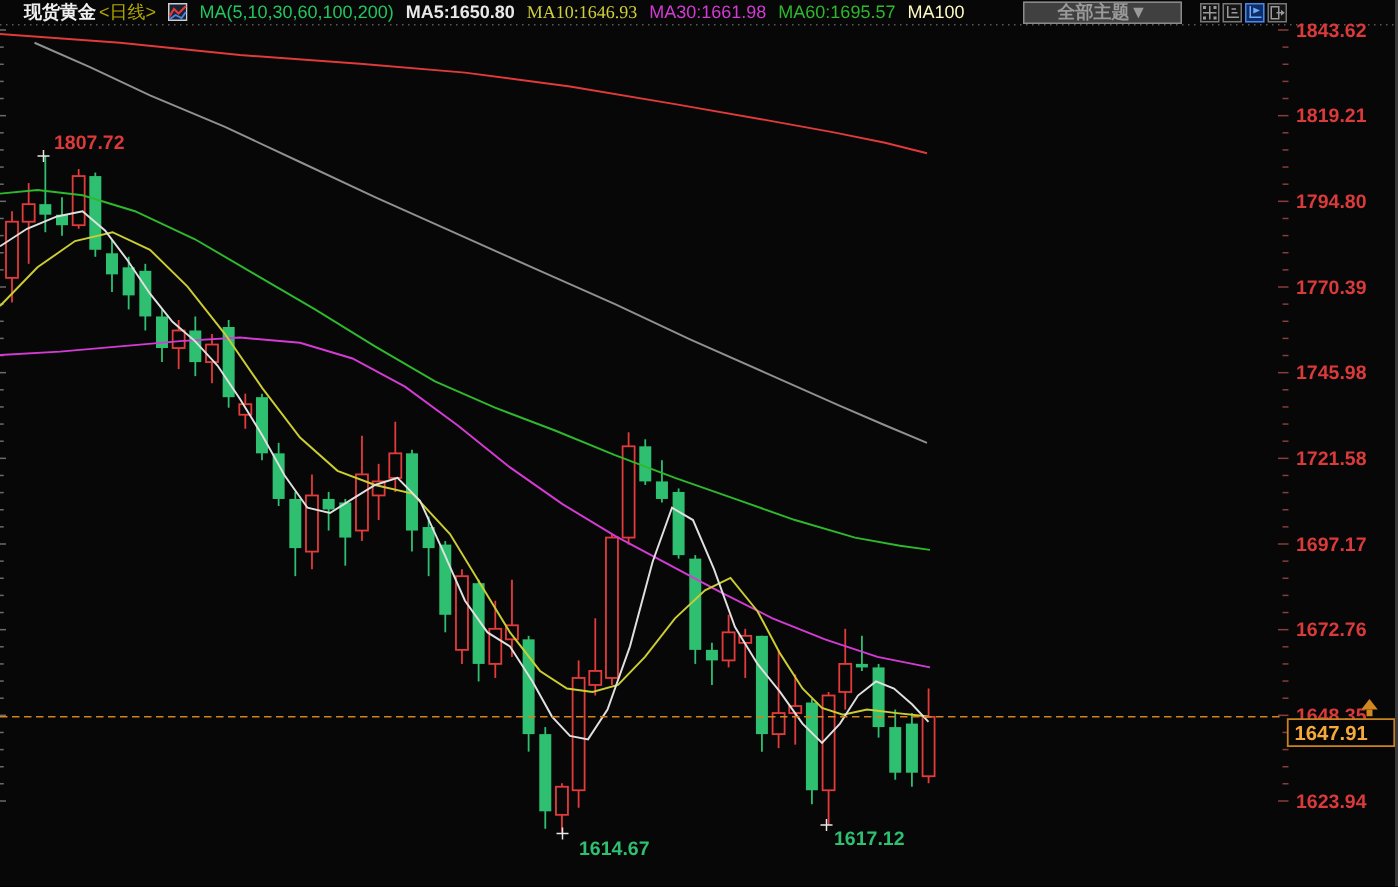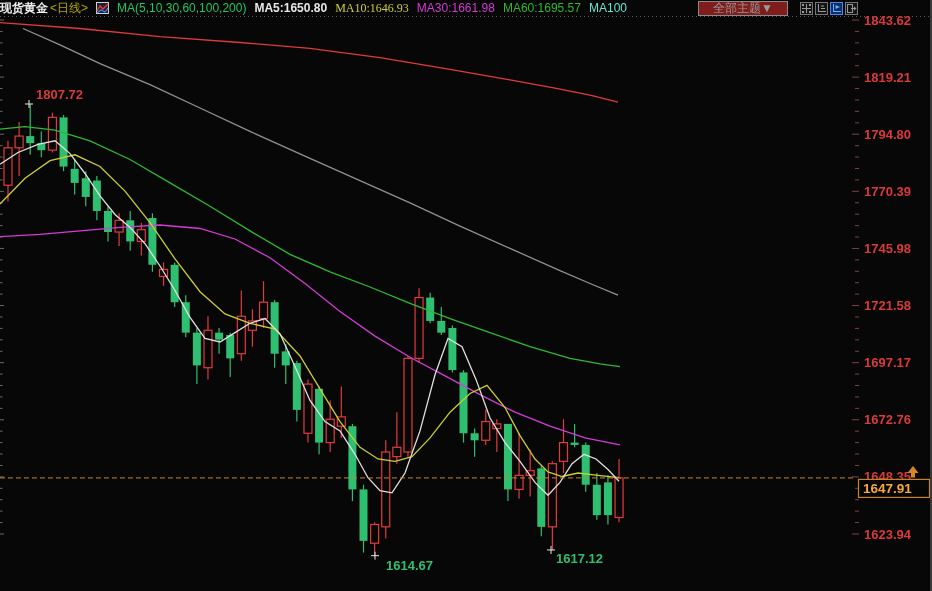--- a/index.html
+++ b/index.html
@@ -1,27 +1,27 @@
 <!DOCTYPE html>
 <html><head>
 <meta charset="utf-8">
 <style>
   html,body{margin:0;padding:0;background:#000;}
   .app{position:relative;width:932px;height:591px;background:#070707;overflow:hidden;
        font-family:"Liberation Sans",sans-serif;border-right:2px solid #3a3a3a;box-sizing:border-box;}
   .topbar{position:absolute;top:0;left:0;width:100%;height:16px;display:flex;align-items:center;
-          gap:8px;padding-left:0;box-sizing:border-box;font-size:12px;color:#e8e8e8;z-index:5;}
+          gap:8px;padding-left:16px;box-sizing:border-box;font-size:12px;color:#e8e8e8;z-index:5;}
   .topbar span{white-space:nowrap;}
   .sym{color:#efefef;font-weight:bold;}
   .period{color:#b2a800;}
   .ma-group{color:#22c55e;}
   .spacer{flex:1;}
-  .theme-btn{background:#7f1d1d;border:1px solid #8a8a8a;color:#9a9a9a;font-size:12px;
-             height:15px;line-height:12px;width:90px;padding:0;margin:0;
-             font-family:"Liberation Sans",sans-serif;cursor:pointer;}
+  .theme-btn{background:#404040;border:1px solid #8a8a8a;color:#9a9a9a;font-size:12px;
+             height:15px;line-height:12px;width:106px;padding:0;margin:0;
+             font-family:"Liberation Sans",sans-serif;cursor:pointer;font-weight:bold;}
   .tool-icons{display:flex;gap:2px;margin-right:72px;margin-left:4px;}
   .ticon{width:13px;height:13px;border:1px solid #777;background:#141414;display:flex;
          align-items:center;justify-content:center;padding:0;box-sizing:border-box;cursor:pointer;}
   .ticon.active{border-color:#4a86e8;background:#0d2f66;}
   .mini-icon{display:inline-flex;align-items:center;}
   svg#chart{position:absolute;top:0;left:0;}
 </style>
 </head>
 <body>
 
@@ -401,21 +401,21 @@
         <rect x="0.5" y="0.5" width="12" height="11" fill="#1a2233" stroke="#cfcfcf" stroke-width="1"></rect>
         <polyline points="1,9 4,4 7,7 12,2" fill="none" stroke="#e23b3b" stroke-width="1.4"></polyline>
         <polyline points="1,11 5,8 9,10 12,6" fill="none" stroke="#4a86e8" stroke-width="1.2"></polyline>
       </svg>
     </span>
     <span class="ma-group">MA(5,10,30,60,100,200)</span>
     <span class="ma" style="color: rgb(232, 232, 232); font-weight: bold;">MA5:1650.80</span>
     <span class="ma" style="color: rgb(207, 207, 58); font-family: Liberation Serif, serif;">MA10:1646.93</span>
     <span class="ma" style="color: rgb(212, 59, 212);">MA30:1661.98</span>
     <span class="ma" style="color: rgb(46, 184, 46); text-align: right;">MA60:1695.57</span>
-    <span class="ma" style="color: #5eead4;">MA100</span>
+    <span class="ma" style="color: #fef9c3;">MA100</span>
     <span class="spacer"></span>
     <button class="theme-btn">全部主题▼</button>
     <span class="tool-icons">
       <button class="ticon" title="">
         <svg width="11" height="11" viewBox="0 0 11 11">
           <line x1="5.5" y1="1" x2="5.5" y2="10" stroke="#9a9a9a" stroke-width="1"></line>
           <line x1="1" y1="5.5" x2="10" y2="5.5" stroke="#9a9a9a" stroke-width="1"></line>
           <rect x="1" y="1" width="2" height="2" fill="#9a9a9a"></rect>
             <rect x="8" y="1" width="2" height="2" fill="#9a9a9a"></rect>
           <rect x="1" y="8" width="2" height="2" fill="#9a9a9a"></rect>

